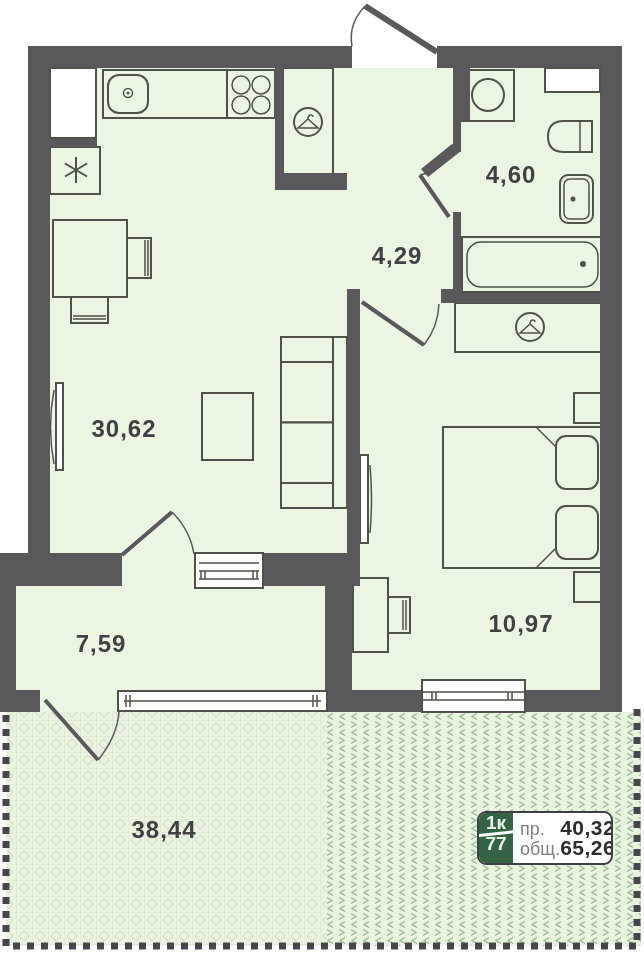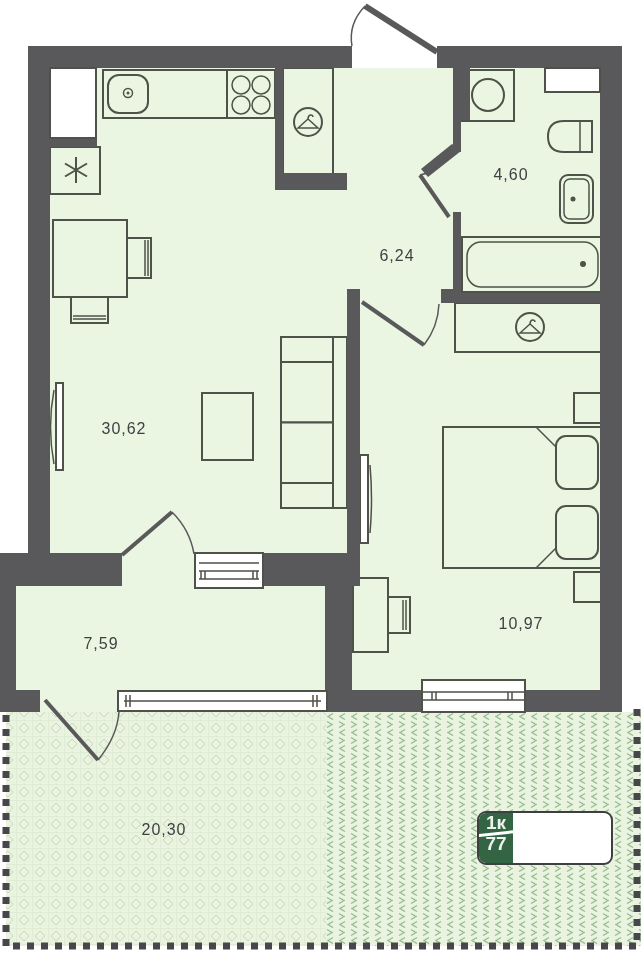--- a/index.html
+++ b/index.html
@@ -18,21 +18,21 @@
   .leaf{stroke:var(--wall);stroke-width:4;fill:none;}
   .leaf-thick{stroke:var(--wall);stroke-width:6;fill:none;}
   .swing{stroke:var(--wall);stroke-width:1.5;fill:none;}
   .dash{stroke:var(--dash);stroke-width:7;stroke-dasharray:7 7;fill:none;}
   .grid{stroke:var(--lat-grid);stroke-width:1;fill:none;}
   .diamond{stroke:var(--lat-diamond);stroke-width:1;fill:none;}
   .chev{stroke:var(--chev);stroke-width:1.4;fill:none;}
   .patbg{fill:var(--terrace-bg);}
 
   .room-label{position:absolute;transform:translate(-50%,-50%);
-    color:var(--label-text);font-size:16px;letter-spacing:1px;white-space:nowrap;}
+    color:var(--label-text);font-size:24px;letter-spacing:1px;white-space:nowrap;font-weight:bold;}
 
   
   .badge{position:absolute;left:477px;top:811px;width:136px;height:54px;
     background:#fff;border:2.5px solid var(--badge-border);border-radius:9px;
     box-sizing:border-box;display:flex;overflow:hidden;}
   .badge-tab{position:relative;width:34px;flex:0 0 34px;background:var(--badge-green);}
   .badge-tab::after{content:"";position:absolute;left:-2px;top:19px;width:40px;height:3px;
     background:#fff;transform:rotate(-6deg);}
   .badge-cell{height:20.5px;line-height:20.5px;text-align:center;
     color:#edf2ec;font-size:19px;font-weight:600;}
@@ -230,25 +230,35 @@
     <path class="leaf" d="M122,555 L172,512"></path>
     <path class="swing" d="M172,512 Q190,530 194,554"></path>
   </g>
   <g>
     <path class="leaf" d="M45,700 L98,760"></path>
     <path class="swing" d="M98,760 Q117,737 119,712"></path>
   </g>
 </svg>
 
 <div class="room-label" style="left:124px;top:429px">30,62</div>
-<div class="room-label" style="left:397px;top:256px">6,24</div>
+<div class="room-label" style="left:397px;top:256px">4,29</div>
 <div class="room-label" style="left:511px;top:175px">4,60</div>
 <div class="room-label" style="left:521px;top:624px">10,97</div>
 <div class="room-label" style="left:101px;top:644px">7,59</div>
-<div class="room-label" style="left:164px;top:830px">20,30</div>
+<div class="room-label" style="left:164px;top:830px">38,44</div>
 
 <div class="badge">
   <div class="badge-tab">
     <div class="badge-cell">1к</div>
     <div class="badge-cell">77</div>
   </div>
+  <div class="badge-main">
+    <div class="badge-row">
+      <span class="lbl">пр.</span>
+      <span class="val">40,32</span>
+    </div>
+    <div class="badge-row">
+      <span class="lbl">общ.</span>
+      <span class="val">65,26</span>
+    </div>
+  </div>
 </div>
 </div>
 
 </body></html>

